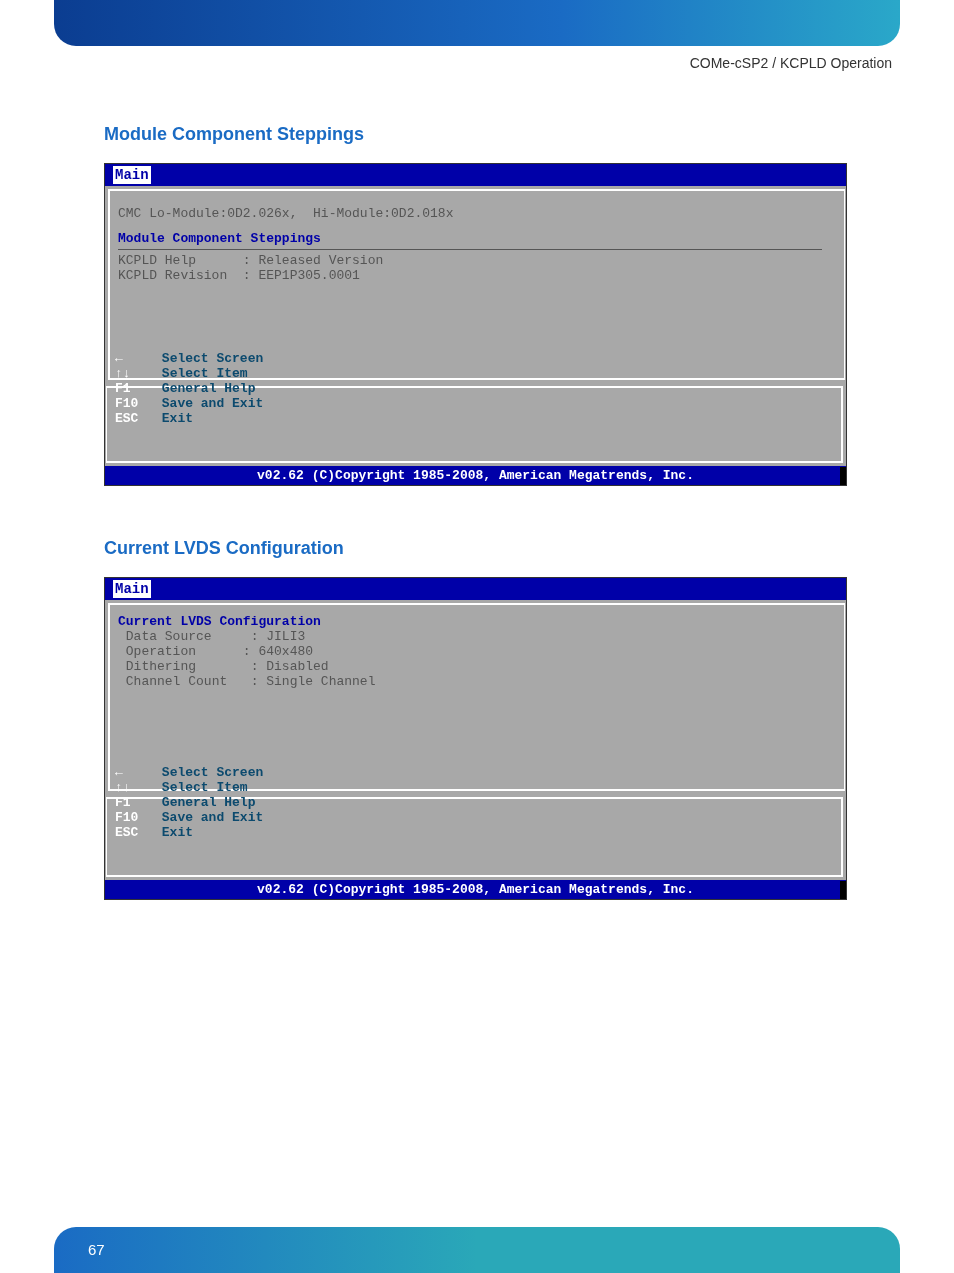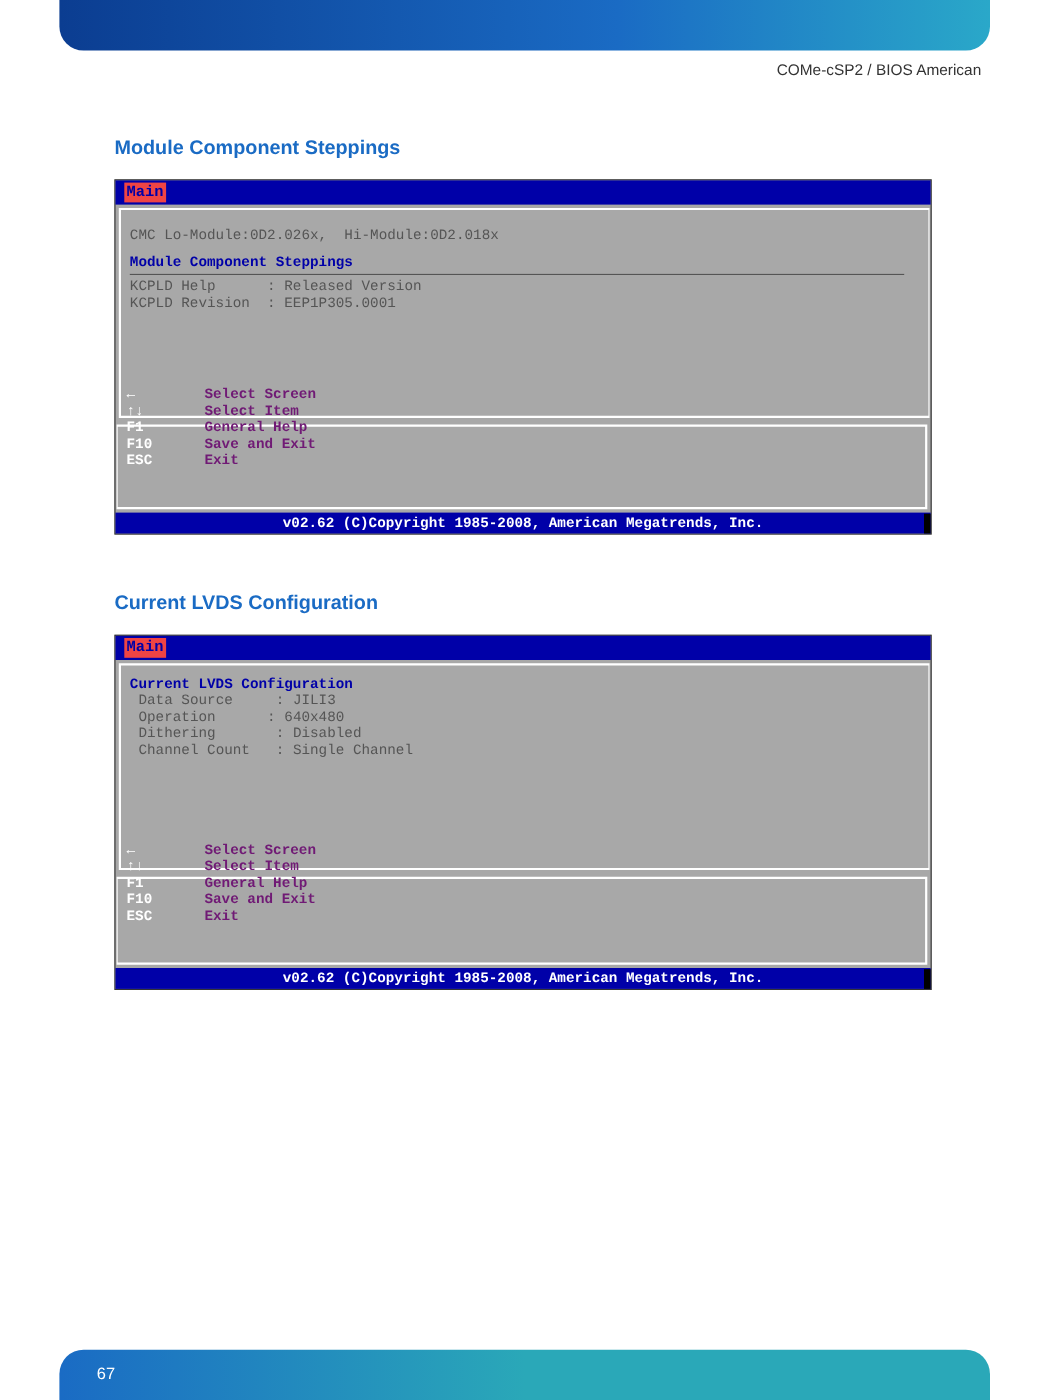--- a/index.html
+++ b/index.html
@@ -48,21 +48,21 @@
   }
   .bios-topbar {
     background: #0000a8;
     height: 22px;
     position: relative;
   }
   .bios-tab {
     position: absolute;
     left: 8px;
     top: 2px;
-    background: #ef4444;
+    background: #ffffff;
     color: #0000a8;
     font-family: 'Courier New', monospace;
     font-weight: bold;
     font-size: 14px;
     padding: 1px 2px;
   }
   .bios-body {
     display: flex;
     min-height: 280px;
     flex-direction: column;
@@ -96,21 +96,21 @@
     margin: 2px 0 4px 0;
     width: 98%;
   }
   .nav-block {
     position: absolute;
     bottom: 34px;
     left: 8px;
   }
   .nav-row { white-space: pre; }
   .nav-key { color: #ffffff; font-weight: bold; }
-  .nav-label { color: #701a75; font-weight: bold; margin-left: 24px; }
+  .nav-label { color: #0c4a6e; font-weight: bold; }
   .bios-footer {
     background: #0000a8;
     color: #ffffff;
     font-family: 'Courier New', monospace;
     font-size: 13px;
     text-align: center;
     padding: 2px 0;
     font-weight: bold;
   }
   .edge-mark {
@@ -137,21 +137,21 @@
     position: absolute;
     left: 34px;
     top: 14px;
   }
   .section2 { margin-top: 10px; }
 </style>
 </head>
 <body>
 
 <div class="top-banner"></div>
-<div class="header-text">COMe-cSP2 / BIOS American</div>
+<div class="header-text">COMe-cSP2 / KCPLD Operation</div>
 
 <div class="content">
 
   <div class="section-title">Module Component Steppings</div>
   <div class="bios-screen">
     <div class="bios-topbar">
       <span class="bios-tab">Main</span>
     </div>
     <div class="bios-body">
       <div class="bios-left">

